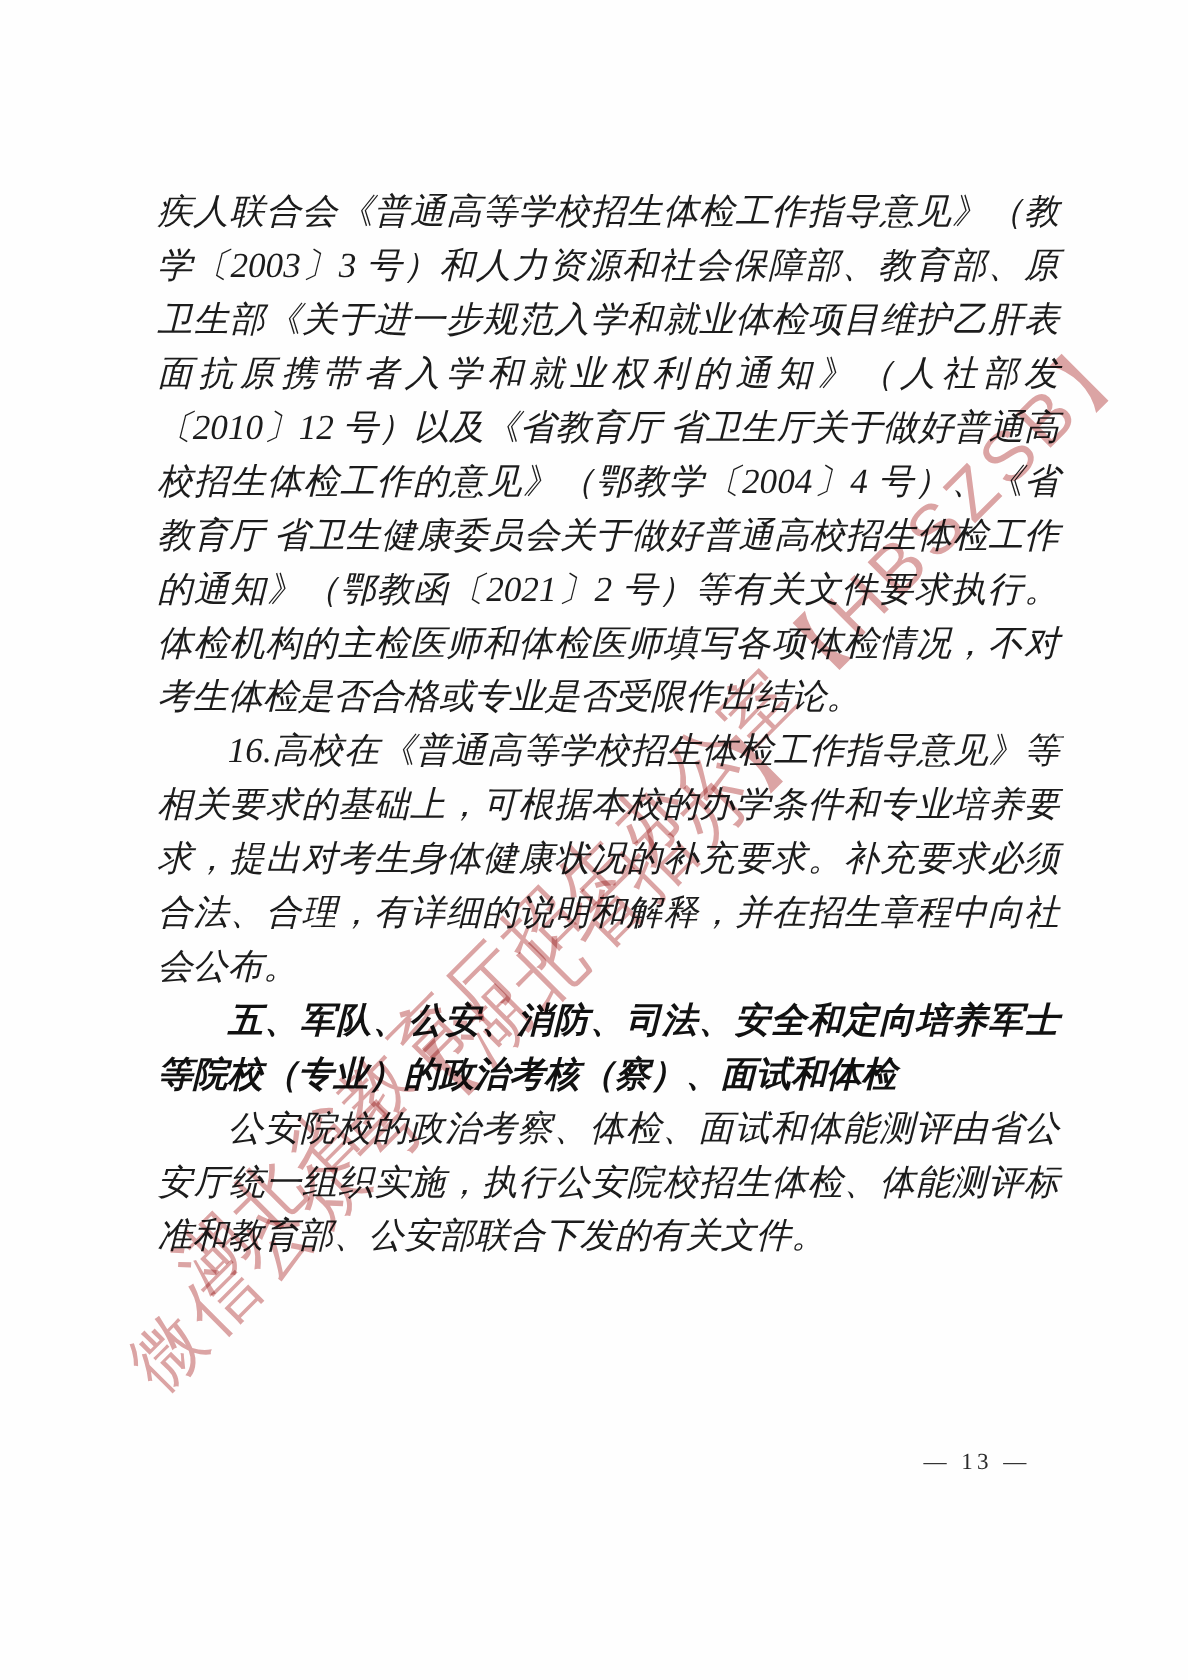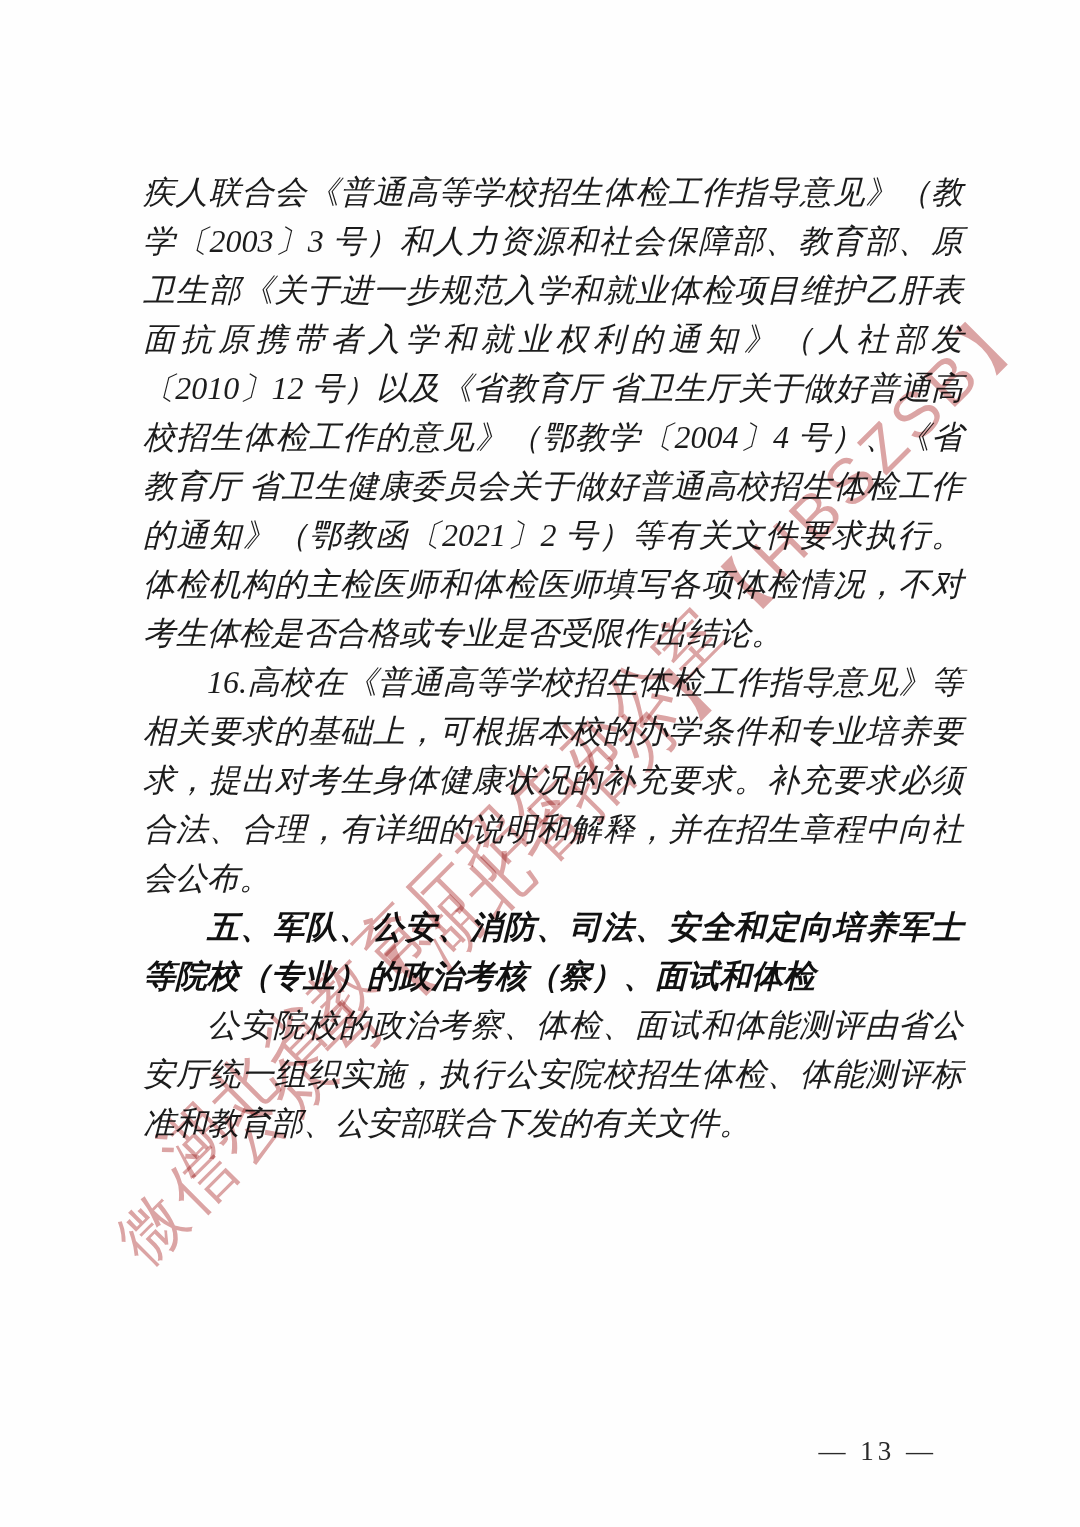--- a/index.html
+++ b/index.html
@@ -50,24 +50,24 @@
     transform: rotate(-45deg);
     transform-origin: left center;
     mix-blend-mode: multiply;
     pointer-events: none;
     z-index: 5;
   }
   .wm-1 { left: 170px; top: 1118px; }
   .wm-2 { left: 130px; top: 1208px; }
   .footer {
     position: absolute;
-    top: 1436px;
+    top: 1316px;
     right: 143px;
     color: #2a2a2a;
-    font-size: 27px;
+    font-size: 21px;
     letter-spacing: 4px;
     font-family: "Liberation Serif", "DejaVu Serif", serif;
   }
 </style>
 </head>
 <body>
 
 <div class="page">
 
   <div class="watermark-line wm-1" style="color: rgb(192, 90, 90);">湖北省教育厅招生办公室【HBSZSB】</div>

